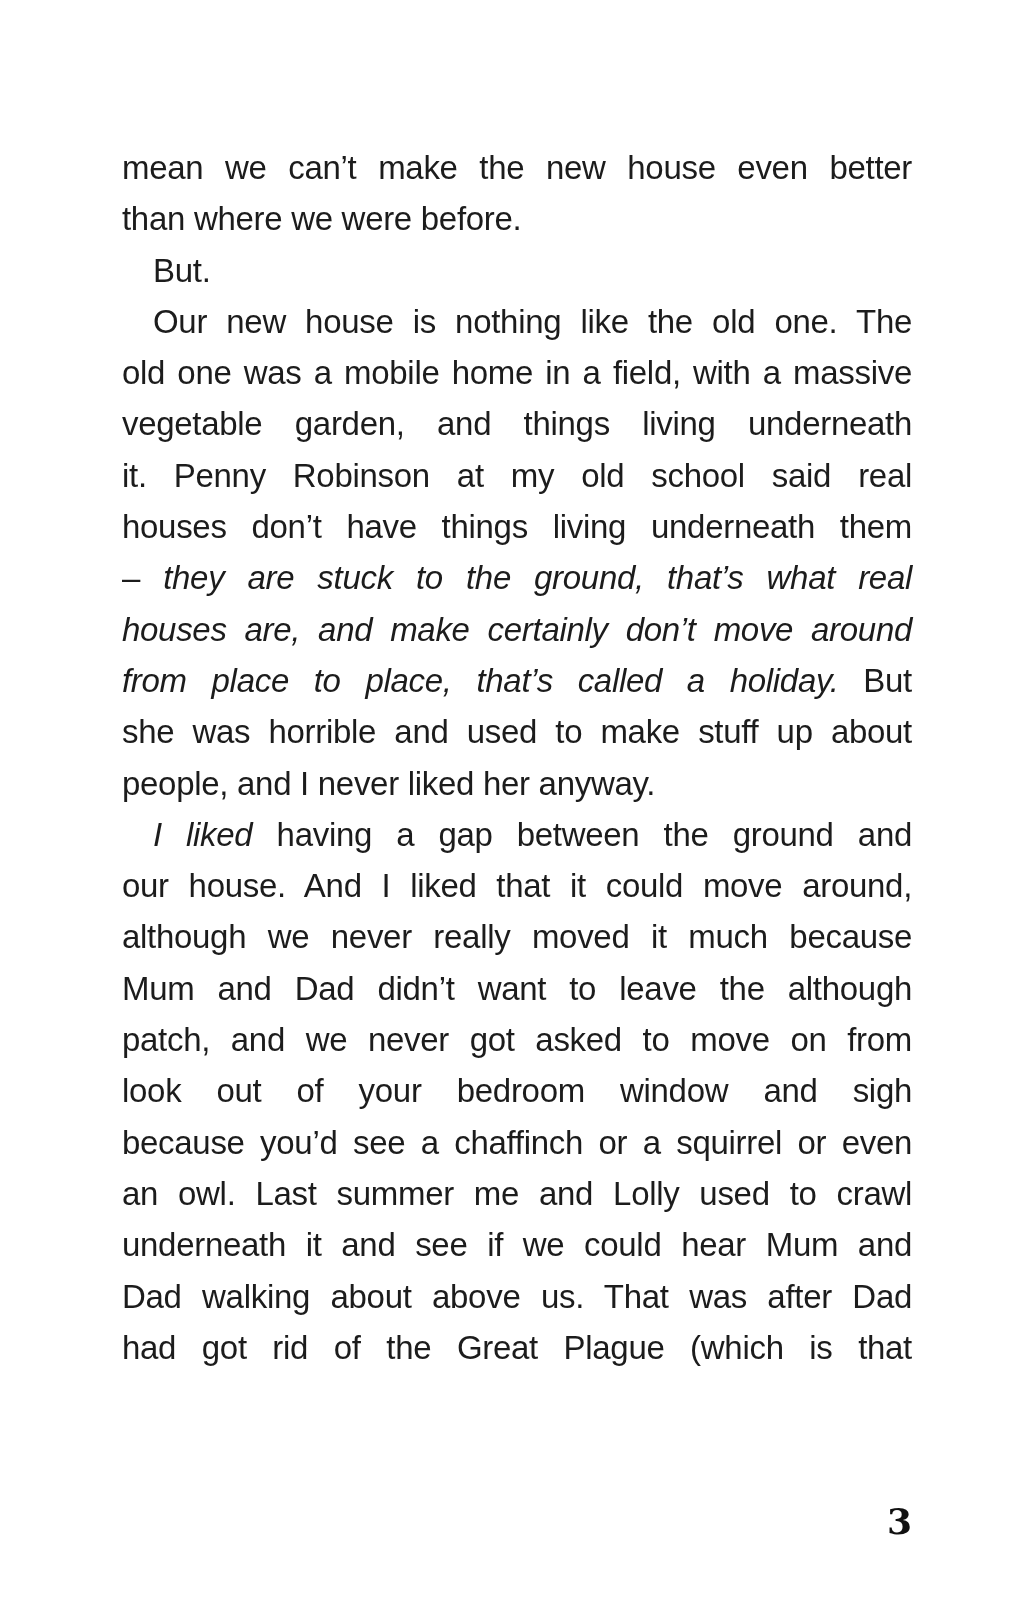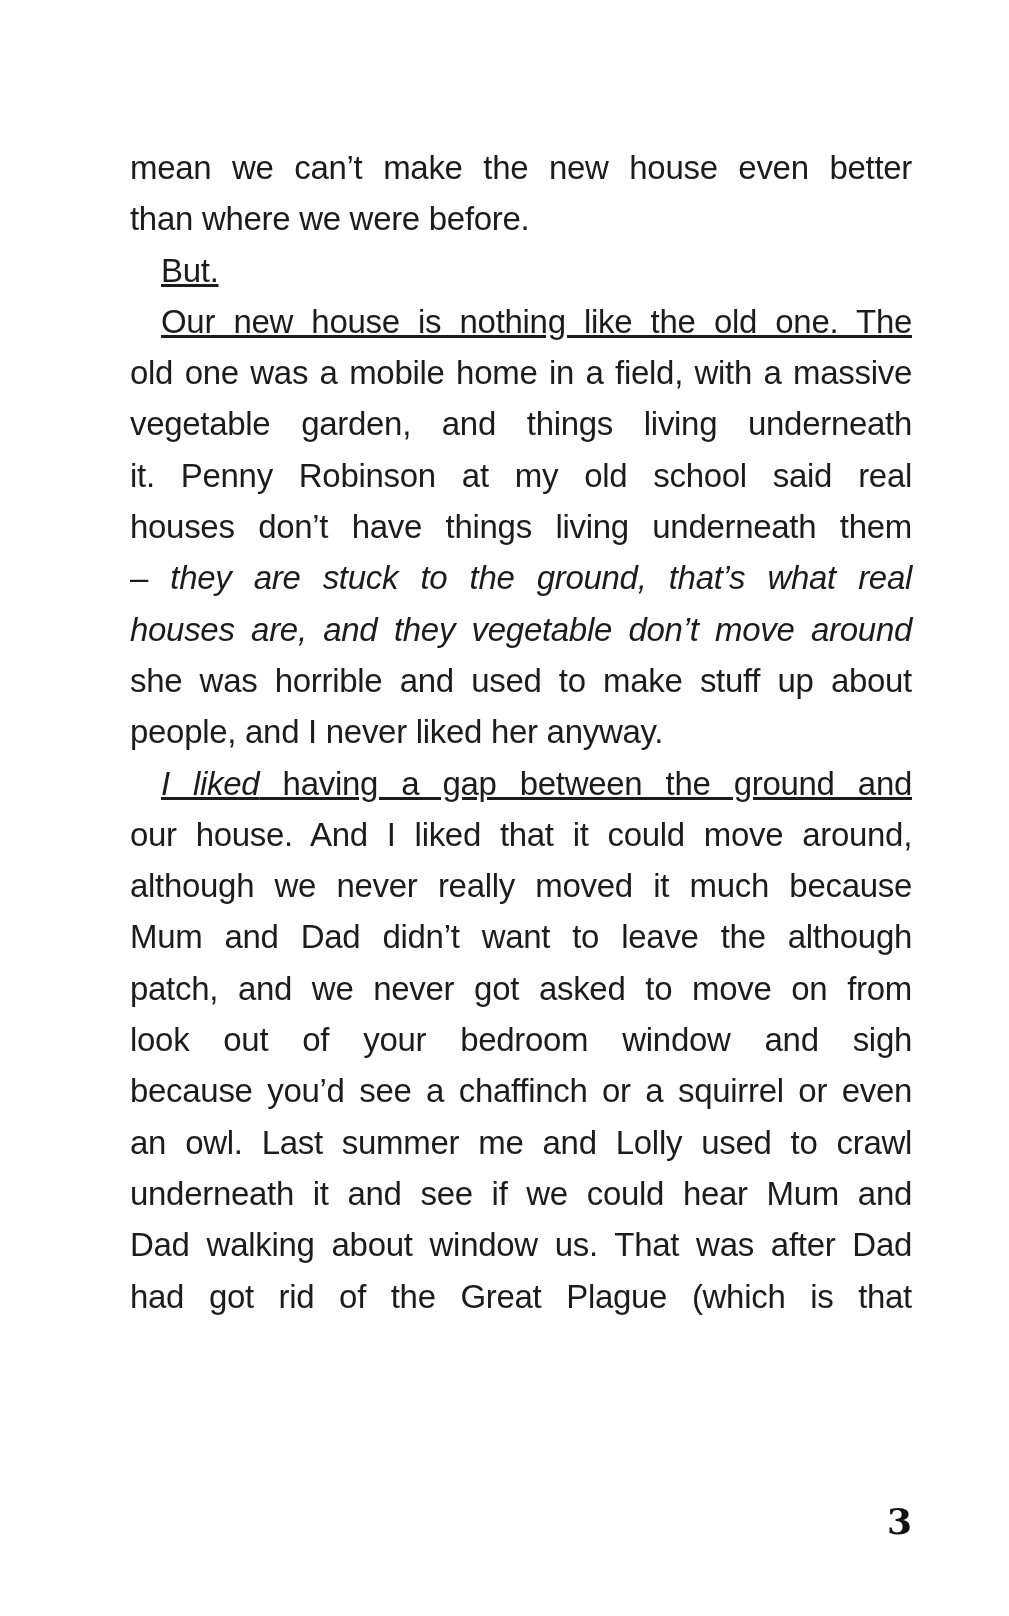--- a/index.html
+++ b/index.html
@@ -28,29 +28,27 @@
     font-size: 33px;
     letter-spacing: -0.3px;
     font-weight: 400;
   }
   .line {
     height: 51.3px;
     line-height: 51.3px;
     text-align: justify;
     text-align-last: justify;
     white-space: normal;
-    margin-left: 8px;
   }
   .line.nojust {
     text-align: center;
     text-align-last: left;
   }
   .line.indent {
     padding-left: 31px;
-    text-decoration: underline;
   }
   .line .it {
     font-style: italic;
   }
   .line .ro {
     font-style: normal;
   }
   .page-number {
     position: absolute;
     top: 1503px;
@@ -69,29 +67,30 @@
   <div class="text-block" id="text-block">
       <div class="line"><span class="ro">mean we can’t make the new house even better</span></div>
       <div class="line nojust"><span class="ro">than where we were before.</span></div>
       <div class="line nojust indent"><span class="ro">But.</span></div>
       <div class="line indent"><span class="ro">Our new house is nothing like the old one. The</span></div>
       <div class="line"><span class="ro">old one was a mobile home in a field, with a massive</span></div>
       <div class="line"><span class="ro">vegetable garden, and things living underneath</span></div>
       <div class="line"><span class="ro">it. Penny Robinson at my old school said real</span></div>
       <div class="line"><span class="ro">houses don’t have things living underneath them</span></div>
       <div class="line"><span class="ro">– </span><span class="it">they are stuck to the ground, that’s what real</span></div>
-      <div class="line"><span class="it">houses are, and they vegetable don’t move around</span></div>
+      <div class="line"><span class="it">houses are, and make certainly don’t move around</span></div>
+      <div class="line"><span class="it">from place to place, that’s called a holiday.</span><span class="ro"> But</span></div>
       <div class="line"><span class="ro">she was horrible and used to make stuff up about</span></div>
       <div class="line nojust"><span class="ro">people, and I never liked her anyway.</span></div>
       <div class="line indent"><span class="it">I liked</span><span class="ro"> having a gap between the ground and</span></div>
       <div class="line"><span class="ro">our house. And I liked that it could move around,</span></div>
       <div class="line"><span class="ro">although we never really moved it much because</span></div>
       <div class="line"><span class="ro">Mum and Dad didn’t want to leave the although</span></div>
       <div class="line"><span class="ro">patch, and we never got asked to move on from</span></div>
       <div class="line"><span class="ro">look out of your bedroom window and sigh</span></div>
       <div class="line"><span class="ro">because you’d see a chaffinch or a squirrel or even</span></div>
       <div class="line"><span class="ro">an owl. Last summer me and Lolly used to crawl</span></div>
       <div class="line"><span class="ro">underneath it and see if we could hear Mum and</span></div>
-      <div class="line"><span class="ro">Dad walking about window us. That was after Dad</span></div>
+      <div class="line"><span class="ro">Dad walking about above us. That was after Dad</span></div>
       <div class="line"><span class="ro">had got rid of the Great Plague (which is that</span></div>
     </div>
   <div class="page-number">3</div>
 </div>
 
 </body></html>

